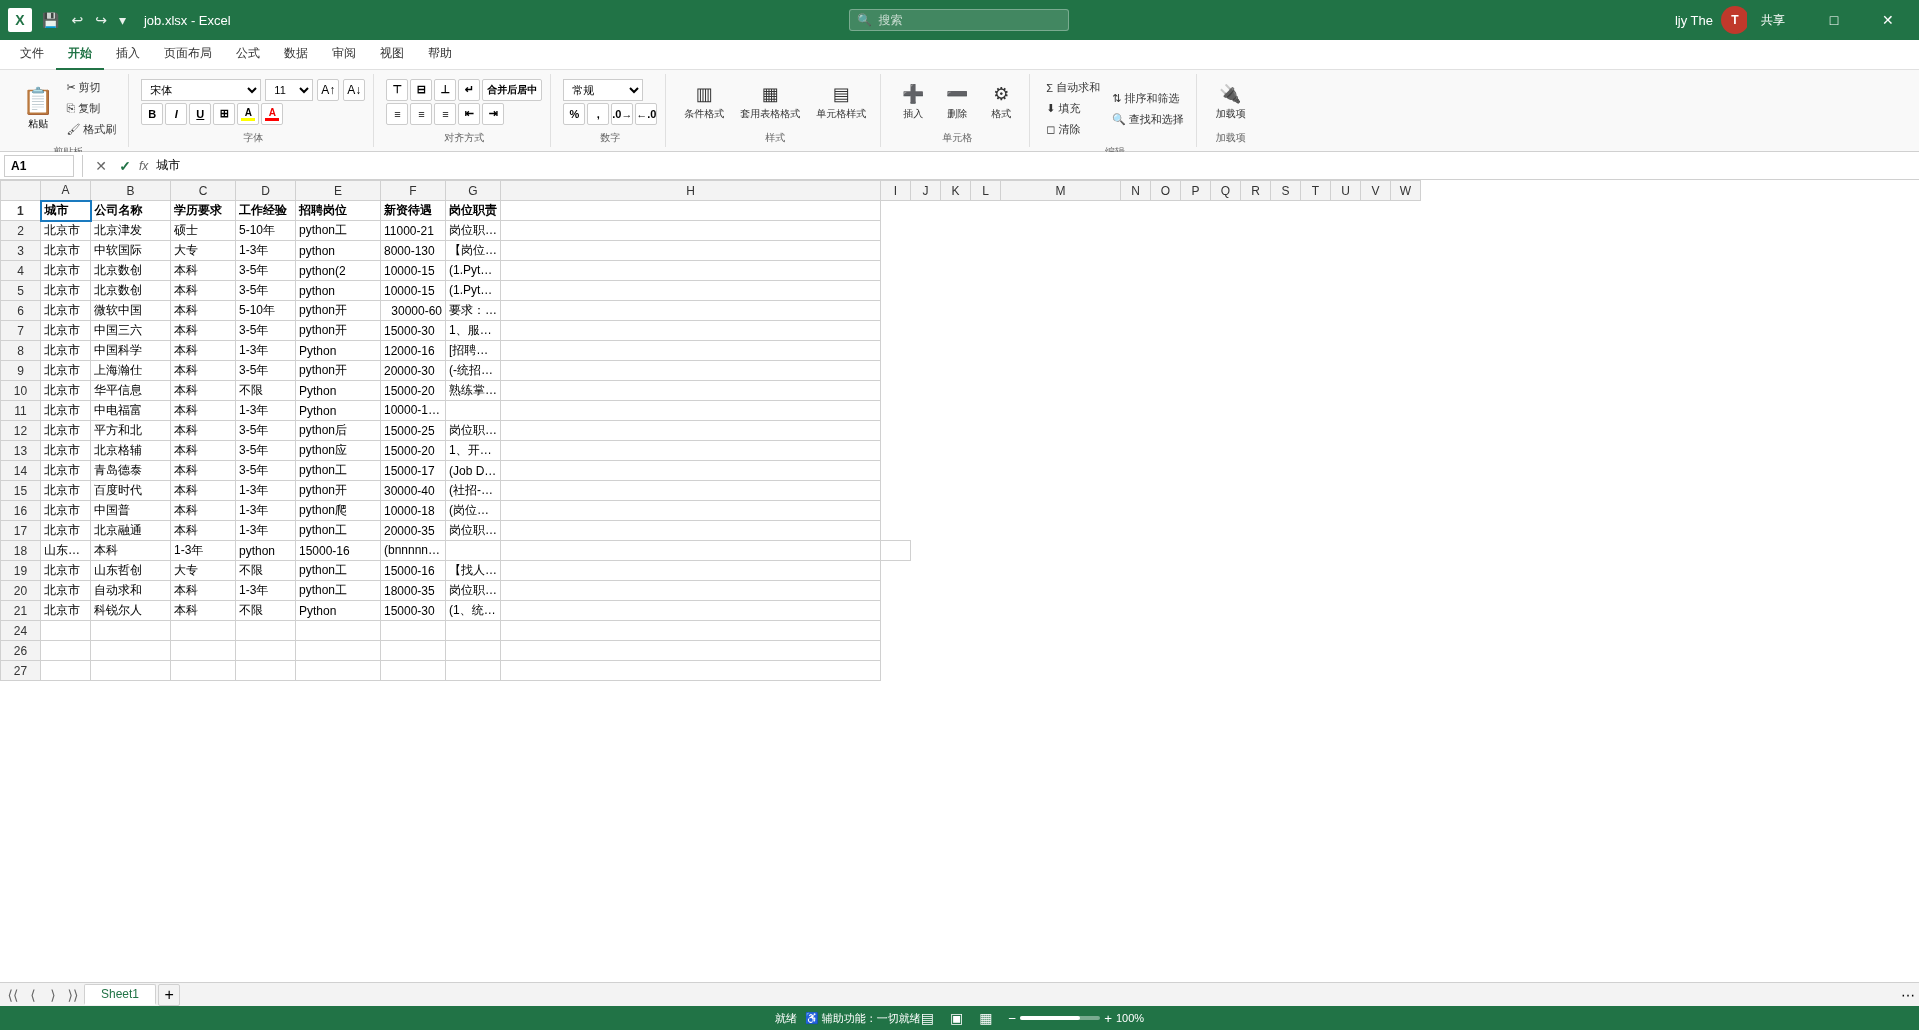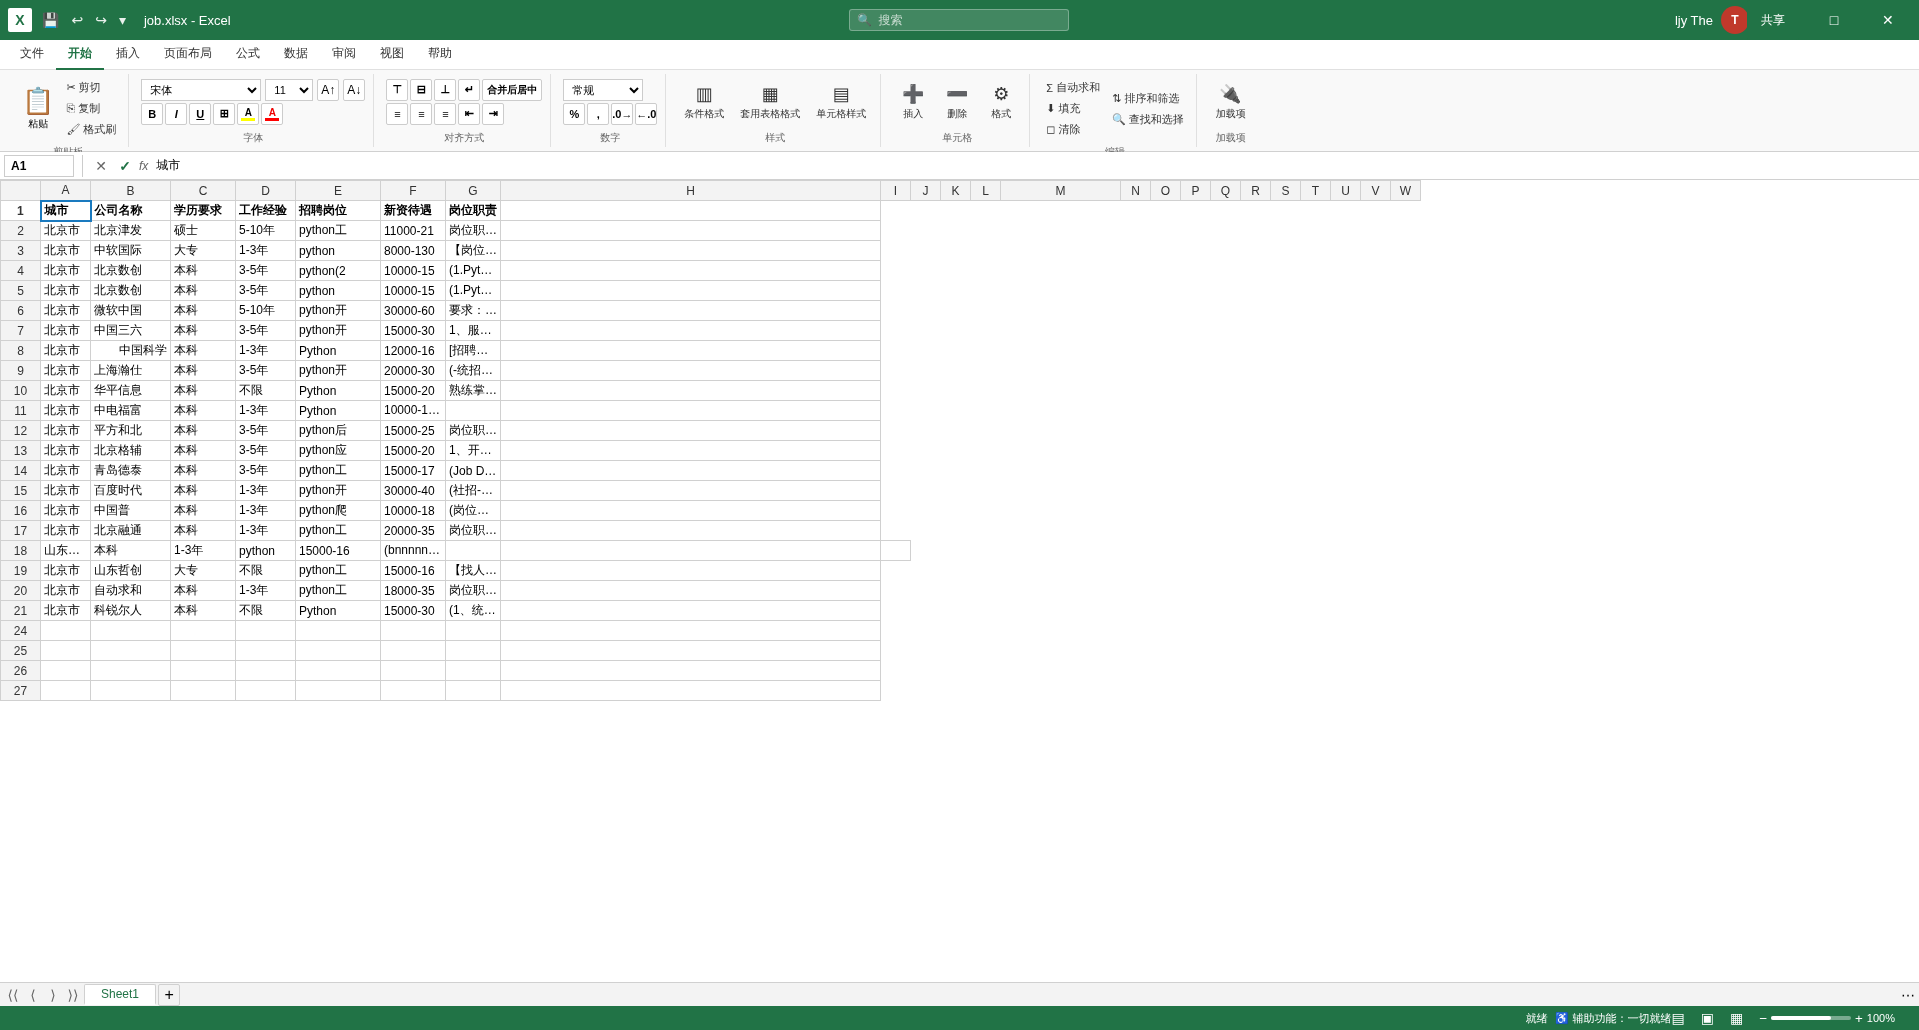--- a/index.html
+++ b/index.html
@@ -278,24 +278,24 @@
       display: flex; align-items: center; justify-content: center;
     }
     .sheet-nav { display: flex; align-items: center; gap: 2px; }
     .nav-btn { width: 18px; height: 18px; background: none; border: none; cursor: pointer; font-size: 14px; color: #666; }
 
     
     .status-bar {
       height: 24px;
       background: #217346;
       display: flex; align-items: center;
-      padding: 0 24px;
+      padding: 0 8px;
       color: white;
       font-size: 11px;
-      justify-content: flex-end;
+      justify-content: center;
     }
     .status-left { display: flex; align-items: center; gap: 8px; }
     .status-right { display: flex; align-items: center; gap: 16px; }
     .zoom-control { display: flex; align-items: center; gap: 4px; }
     .zoom-slider { width: 80px; height: 4px; background: rgba(255,255,255,0.4); border-radius: 2px; cursor: pointer; }
   </style>
 </head>
 <body>
 
 <div style="display:flex;flex-direction:column;height:1030px;width:1919px;">
@@ -591,39 +591,39 @@
               <td style="width: 55px; min-width: 55px; max-width: 55px; overflow: hidden; text-overflow: ellipsis; white-space: nowrap;">(1.Python进行数据抓取和存储的工具开发2.有敏捷开发的项目经验3.有jira和redmine使用经验最好4.mysql数据库以及sql的优化</td>
               <td style="width: 380px; min-width: 380px; max-width: 380px; overflow: hidden; text-overflow: ellipsis; white-space: nowrap;"></td>
             </tr>
             <tr>
               <td class="row-num">6</td>
               <td style="width: 50px; min-width: 50px; max-width: 50px; overflow: hidden; text-overflow: ellipsis; white-space: nowrap;">北京市</td>
               <td style="width: 80px; min-width: 80px; max-width: 80px; overflow: hidden; text-overflow: ellipsis; white-space: nowrap;">微软中国</td>
               <td style="width: 65px; min-width: 65px; max-width: 65px; overflow: hidden; text-overflow: ellipsis; white-space: nowrap;">本科</td>
               <td style="width: 60px; min-width: 60px; max-width: 60px; overflow: hidden; text-overflow: ellipsis; white-space: nowrap;">5-10年</td>
               <td style="width: 85px; min-width: 85px; max-width: 85px; overflow: hidden; text-overflow: ellipsis; white-space: nowrap;">python开</td>
-              <td style="width: 65px; min-width: 65px; max-width: 65px; overflow: hidden; text-overflow: ellipsis; white-space: nowrap;">30000-60</td>
+              <td style="width: 65px; min-width: 65px; max-width: 65px; overflow: hidden; text-overflow: ellipsis; white-space: nowrap; text-align: right;">30000-60</td>
               <td style="width: 55px; min-width: 55px; max-width: 55px; overflow: hidden; text-overflow: ellipsis; white-space: nowrap;">要求：• 计算机科学、软件工程或相关领域的学士和硕士学位、熟练使用C/C++和Python进行软件开发• 有使用分布式系统的经验• 有使用和开发 PyTorch 等深度学习学框架的经</td>
               <td style="width: 380px; min-width: 380px; max-width: 380px; overflow: hidden; text-overflow: ellipsis; white-space: nowrap;"></td>
             </tr>
             <tr>
               <td class="row-num">7</td>
               <td style="width: 50px; min-width: 50px; max-width: 50px; overflow: hidden; text-overflow: ellipsis; white-space: nowrap;">北京市</td>
               <td style="width: 80px; min-width: 80px; max-width: 80px; overflow: hidden; text-overflow: ellipsis; white-space: nowrap;">中国三六</td>
               <td style="width: 65px; min-width: 65px; max-width: 65px; overflow: hidden; text-overflow: ellipsis; white-space: nowrap;">本科</td>
               <td style="width: 60px; min-width: 60px; max-width: 60px; overflow: hidden; text-overflow: ellipsis; white-space: nowrap;">3-5年</td>
               <td style="width: 85px; min-width: 85px; max-width: 85px; overflow: hidden; text-overflow: ellipsis; white-space: nowrap;">python开</td>
               <td style="width: 65px; min-width: 65px; max-width: 65px; overflow: hidden; text-overflow: ellipsis; white-space: nowrap;">15000-30</td>
               <td style="width: 55px; min-width: 55px; max-width: 55px; overflow: hidden; text-overflow: ellipsis; white-space: nowrap;">1、服务端和智能数据系统业务需求对接，技术方案设计和实现；2、负责服务性能优化、稳定性建设；3、撰写技术方案文档。岗位要求：1、有本科以上学历；2、</td>
               <td style="width: 380px; min-width: 380px; max-width: 380px; overflow: hidden; text-overflow: ellipsis; white-space: nowrap;"></td>
             </tr>
             <tr>
               <td class="row-num">8</td>
               <td style="width: 50px; min-width: 50px; max-width: 50px; overflow: hidden; text-overflow: ellipsis; white-space: nowrap;">北京市</td>
-              <td style="width: 80px; min-width: 80px; max-width: 80px; overflow: hidden; text-overflow: ellipsis; white-space: nowrap; text-align: right;">中国科学</td>
+              <td style="width: 80px; min-width: 80px; max-width: 80px; overflow: hidden; text-overflow: ellipsis; white-space: nowrap;">中国科学</td>
               <td style="width: 65px; min-width: 65px; max-width: 65px; overflow: hidden; text-overflow: ellipsis; white-space: nowrap;">本科</td>
               <td style="width: 60px; min-width: 60px; max-width: 60px; overflow: hidden; text-overflow: ellipsis; white-space: nowrap;">1-3年</td>
               <td style="width: 85px; min-width: 85px; max-width: 85px; overflow: hidden; text-overflow: ellipsis; white-space: nowrap;">Python</td>
               <td style="width: 65px; min-width: 65px; max-width: 65px; overflow: hidden; text-overflow: ellipsis; white-space: nowrap;">12000-16</td>
               <td style="width: 55px; min-width: 55px; max-width: 55px; overflow: hidden; text-overflow: ellipsis; white-space: nowrap;">[招聘岗位：软件开发工程师薪资范围：12k-18k职位描述：（1）参与实验室的项目和产品开发工作（2）进行后台、Web端等产品和业务的需求分析、架构设计、代码开发等工作</td>
               <td style="width: 380px; min-width: 380px; max-width: 380px; overflow: hidden; text-overflow: ellipsis; white-space: nowrap;"></td>
             </tr>
             <tr>
               <td class="row-num">9</td>
               <td style="width: 50px; min-width: 50px; max-width: 50px; overflow: hidden; text-overflow: ellipsis; white-space: nowrap;">北京市</td>
@@ -763,31 +763,20 @@
               <td style="width: 80px; min-width: 80px; max-width: 80px; overflow: hidden; text-overflow: ellipsis; white-space: nowrap;">科锐尔人</td>
               <td style="width: 65px; min-width: 65px; max-width: 65px; overflow: hidden; text-overflow: ellipsis; white-space: nowrap;">本科</td>
               <td style="width: 60px; min-width: 60px; max-width: 60px; overflow: hidden; text-overflow: ellipsis; white-space: nowrap;">不限</td>
               <td style="width: 85px; min-width: 85px; max-width: 85px; overflow: hidden; text-overflow: ellipsis; white-space: nowrap;">Python</td>
               <td style="width: 65px; min-width: 65px; max-width: 65px; overflow: hidden; text-overflow: ellipsis; white-space: nowrap;">15000-30</td>
               <td style="width: 55px; min-width: 55px; max-width: 55px; overflow: hidden; text-overflow: ellipsis; white-space: nowrap;">(1、统招公立二本以上学历，1年以上相关工作经验，211/985可接受2023届；2、熟悉python语言，熟练掌握数据结构和常用算法设计，具备良好的编码规范；3、熟悉多线程，</td>
               <td style="width: 380px; min-width: 380px; max-width: 380px; overflow: hidden; text-overflow: ellipsis; white-space: nowrap;"></td>
             </tr>
             <tr>
               <td class="row-num">24</td>
-              <td style="width: 50px; min-width: 50px; max-width: 50px; overflow: hidden; text-overflow: ellipsis; white-space: nowrap;"></td>
-              <td style="width: 80px; min-width: 80px; max-width: 80px; overflow: hidden; text-overflow: ellipsis; white-space: nowrap;"></td>
-              <td style="width: 65px; min-width: 65px; max-width: 65px; overflow: hidden; text-overflow: ellipsis; white-space: nowrap;"></td>
-              <td style="width: 60px; min-width: 60px; max-width: 60px; overflow: hidden; text-overflow: ellipsis; white-space: nowrap;"></td>
-              <td style="width: 85px; min-width: 85px; max-width: 85px; overflow: hidden; text-overflow: ellipsis; white-space: nowrap;"></td>
-              <td style="width: 65px; min-width: 65px; max-width: 65px; overflow: hidden; text-overflow: ellipsis; white-space: nowrap;"></td>
-              <td style="width: 55px; min-width: 55px; max-width: 55px; overflow: hidden; text-overflow: ellipsis; white-space: nowrap;"></td>
-              <td style="width: 380px; min-width: 380px; max-width: 380px; overflow: hidden; text-overflow: ellipsis; white-space: nowrap;"></td>
-            </tr>
-            <tr>
-              <td class="row-num">25</td>
               <td style="width: 50px; min-width: 50px; max-width: 50px; overflow: hidden; text-overflow: ellipsis; white-space: nowrap;"></td>
               <td style="width: 80px; min-width: 80px; max-width: 80px; overflow: hidden; text-overflow: ellipsis; white-space: nowrap;"></td>
               <td style="width: 65px; min-width: 65px; max-width: 65px; overflow: hidden; text-overflow: ellipsis; white-space: nowrap;"></td>
               <td style="width: 60px; min-width: 60px; max-width: 60px; overflow: hidden; text-overflow: ellipsis; white-space: nowrap;"></td>
               <td style="width: 85px; min-width: 85px; max-width: 85px; overflow: hidden; text-overflow: ellipsis; white-space: nowrap;"></td>
               <td style="width: 65px; min-width: 65px; max-width: 65px; overflow: hidden; text-overflow: ellipsis; white-space: nowrap;"></td>
               <td style="width: 55px; min-width: 55px; max-width: 55px; overflow: hidden; text-overflow: ellipsis; white-space: nowrap;"></td>
               <td style="width: 380px; min-width: 380px; max-width: 380px; overflow: hidden; text-overflow: ellipsis; white-space: nowrap;"></td>
             </tr>
             <tr>

